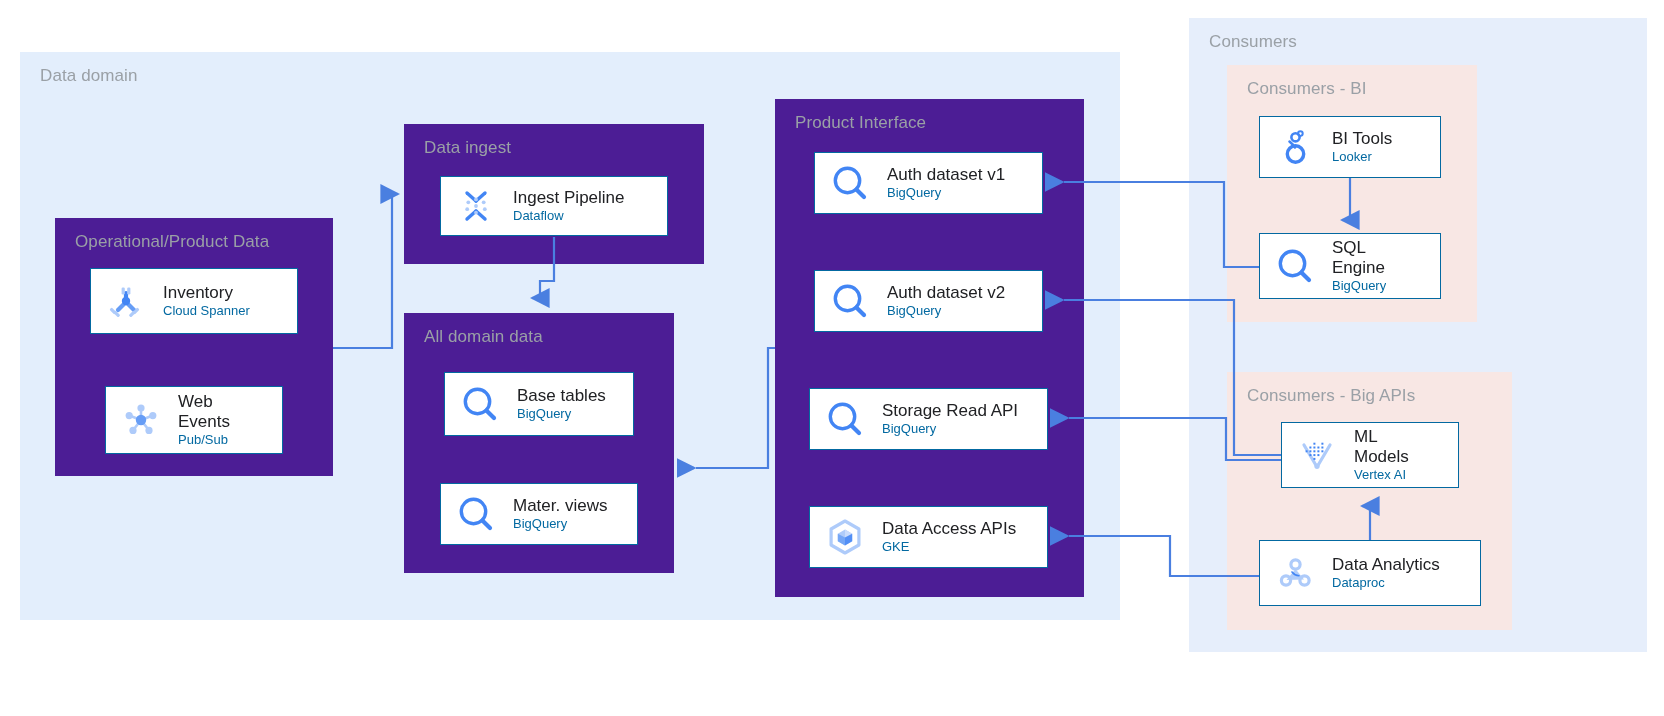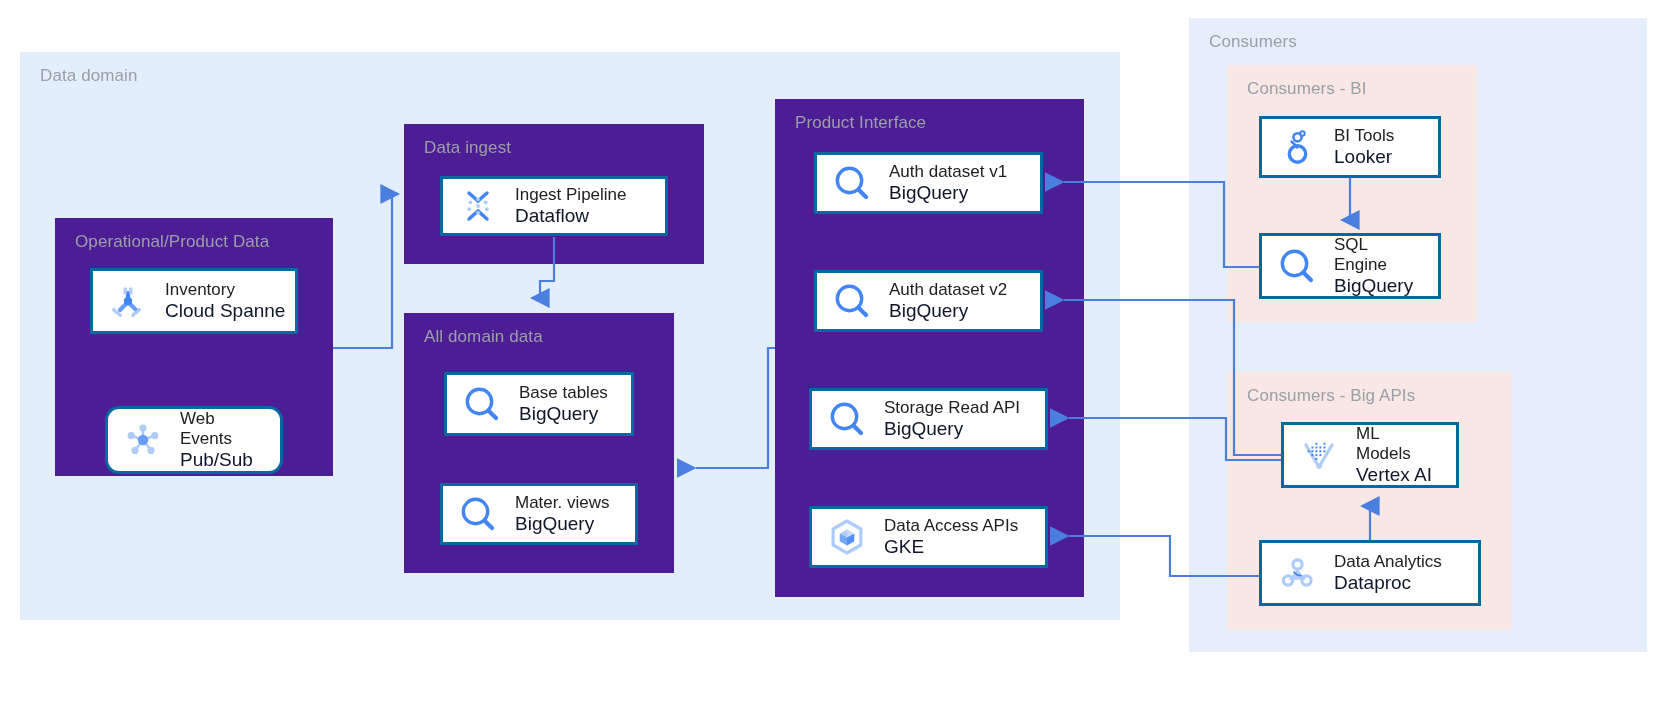--- a/index.html
+++ b/index.html
@@ -32,21 +32,21 @@
   }
   .g-blue  { background: #e3eefc; }
   .g-blue2 { background: #e6eefb; }
   .g-yellow{ background: #4c1d95; }
   .g-pink  { background: #f8e7e4; }
 
   
   .card {
     position: absolute;
     background: #ffffff;
-    border: 3px solid #0369a1;
+    border: 1px solid #0369a1;
     display: flex;
     align-items: center;
     padding: 0 10px 0 12px;
   }
   .card .ico {
     flex: 0 0 auto;
     width: 46px;
     height: 46px;
     margin-right: 14px;
     display: flex;
@@ -60,22 +60,22 @@
     justify-content: center;
     line-height: 1.18;
     overflow: hidden;
   }
   .card .title {
     font-size: 17px;
     color: #202124;
     white-space: pre-line;
   }
   .card .sub {
-    font-size: 19px;
-    color: #0f172a;
+    font-size: 13px;
+    color: #0369a1;
     white-space: nowrap;
   }
 
   
   #wires {
     position: absolute;
     left: 0; top: 0;
     width: 1664px; height: 716px;
     pointer-events: none;
   }
@@ -111,21 +111,21 @@
         </g>
         <circle cx="20" cy="20" r="4.2" fill="#4285f4"></circle>
       </svg>
     </span>
     <span class="txt">
       <span class="title">Inventory</span>
       <span class="sub">Cloud Spanner</span>
     </span>
   </div>
 
-  <div class="card" style="left:105px; top:406px; width:178px; height:68px;border-radius:14px;">
+  <div class="card" style="left:105px; top:386px; width:178px; height:68px;">
     <span class="ico">
       <svg width="40" height="40" viewBox="0 0 40 40">
         <g stroke="#aecbfa" stroke-width="2.6">
           <line x1="20" y1="20" x2="20" y2="9"></line>
           <line x1="20" y1="20" x2="9.5" y2="16"></line>
           <line x1="20" y1="20" x2="30.5" y2="16"></line>
           <line x1="20" y1="20" x2="13" y2="29"></line>
           <line x1="20" y1="20" x2="27" y2="29"></line>
         </g>
         <g fill="#aecbfa">

